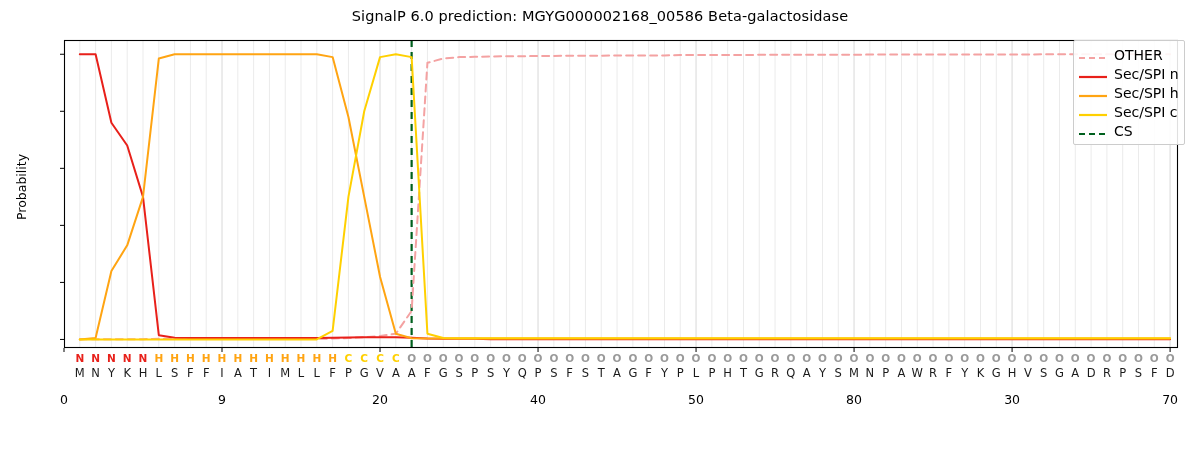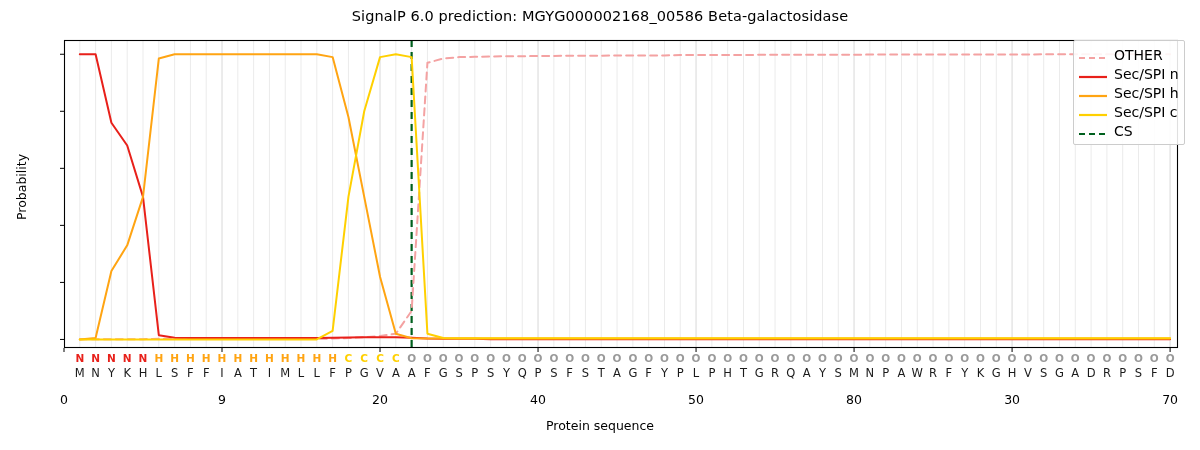--- a/index.html
+++ b/index.html
@@ -29,21 +29,20 @@
   .leg-txt{font-size:14px;line-height:12px;white-space:nowrap;color:#000;}
 </style>
 </head>
 <body>
 
 <div id="figure">
 
   <div id="plot-title">SignalP 6.0 prediction: MGYG000002168_00586 Beta-galactosidase</div>
 
   <div id="ylabel">Probability</div>
-  <div id="xlabel">Protein sequence</div>
 
   <div class="ytick-wrap" id="ytick-wrap"></div>
   <div class="ytick-wrap" id="xtick-wrap">
       <div class="xtick-lab" style="left: 64px;">0</div>
       <div class="xtick-lab" style="left: 222.014px;">9</div>
       <div class="xtick-lab" style="left: 380.028px;">20</div>
       <div class="xtick-lab" style="left: 538.043px;">40</div>
       <div class="xtick-lab" style="left: 696.057px;">50</div>
       <div class="xtick-lab" style="left: 854.071px;">80</div>
       <div class="xtick-lab" style="left: 1012.09px;">30</div>

